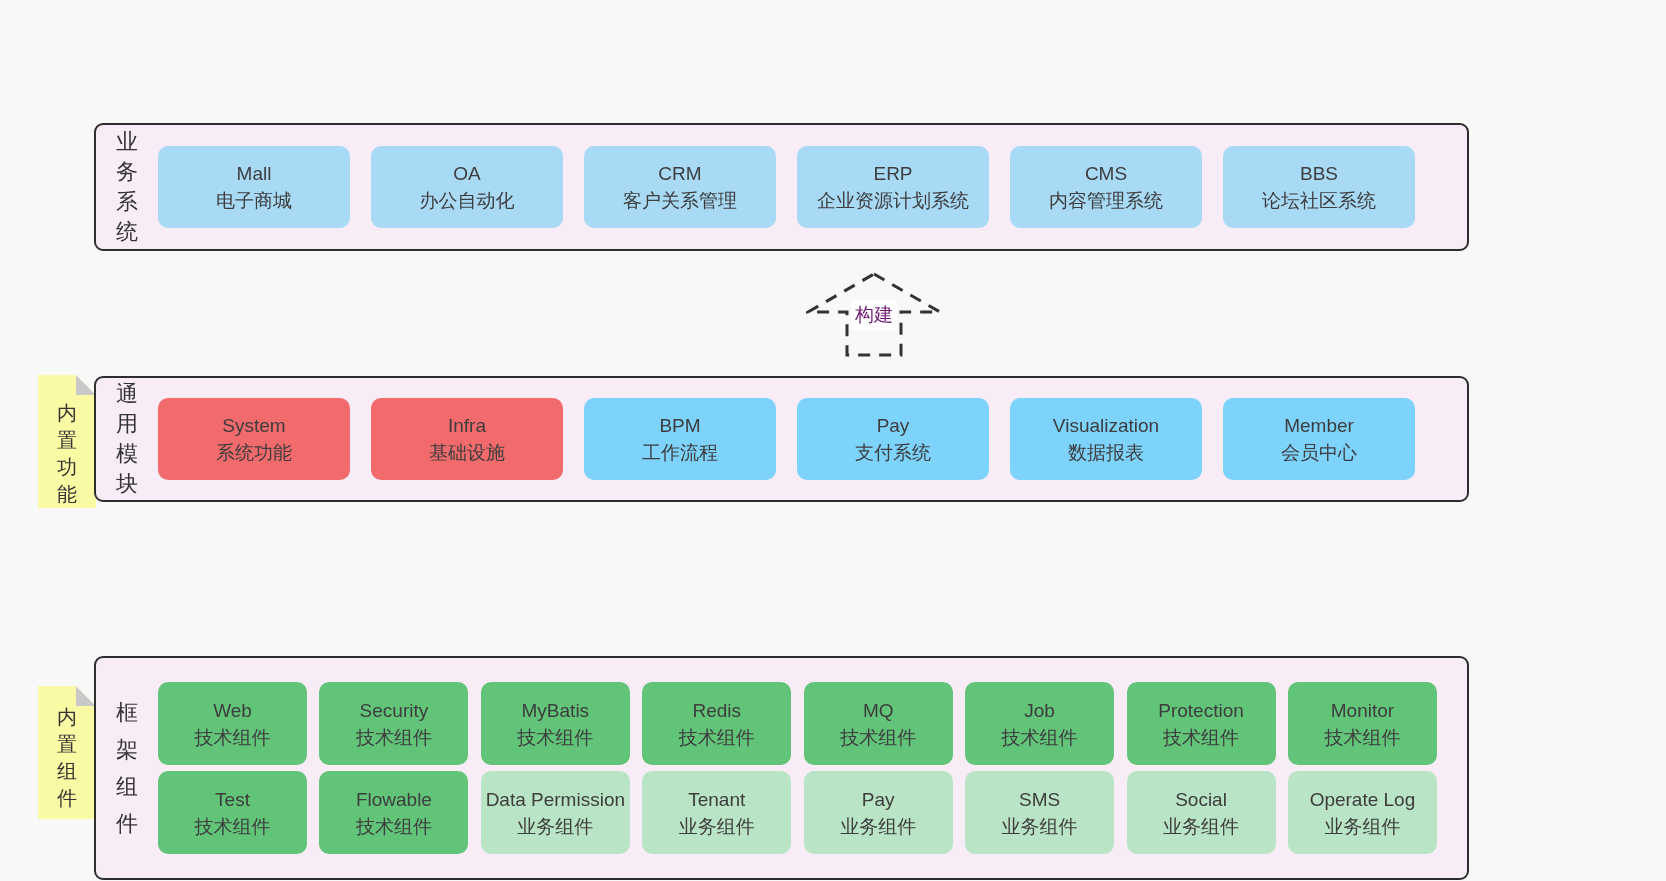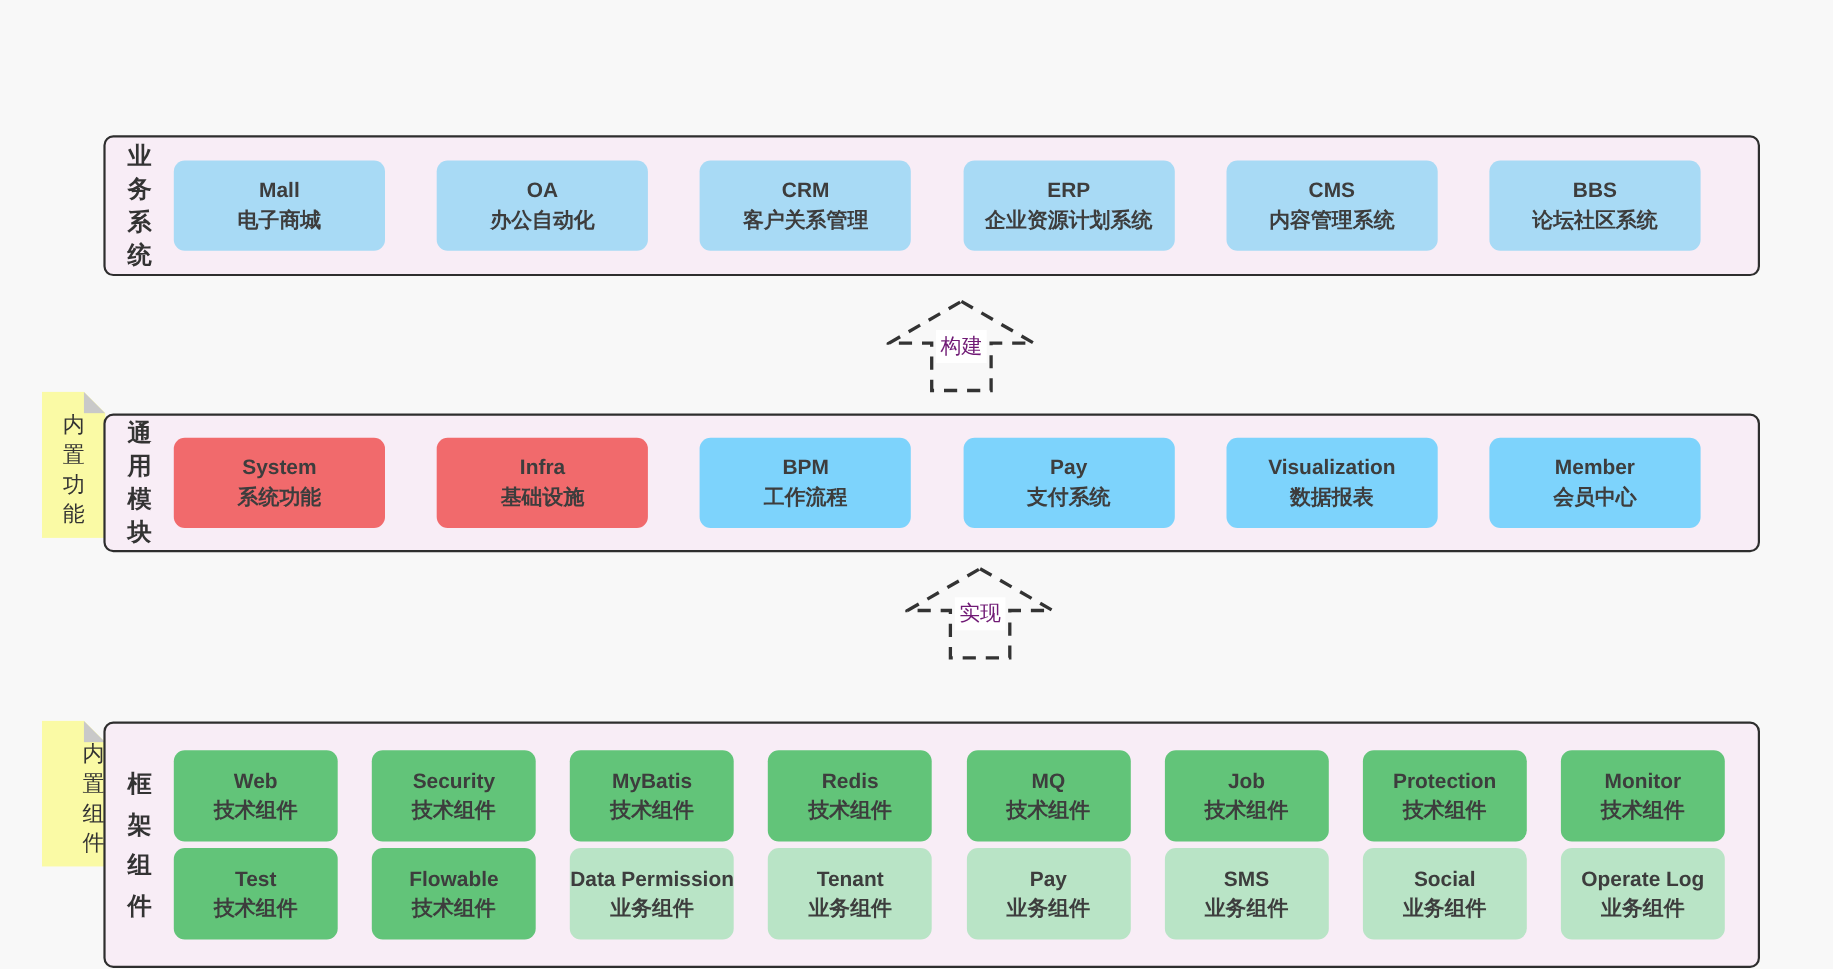--- a/index.html
+++ b/index.html
@@ -9,28 +9,27 @@
     position:relative;
     overflow:hidden;
     font-family:"Liberation Sans","DejaVu Sans",sans-serif;
     color:#3d3d3d;
   }
   .canvas{position:absolute;inset:0;}
 
   
   .layer{
     position:absolute;
-    left:94px;width:1506px;
+    left:94px;width:1375px;
     background:#f8edf6;
     border:2px solid #2e2e2e;
     border-radius:9px;
     box-sizing:border-box;
     display:flex;
     z-index:2;
-    font-weight:bold;
   }
   .layer1{top:123px;height:128px;}
   .layer2{top:376px;height:126px;}
   .layer3{top:621px;height:224px;margin-top:35px;}
 
   .gutter{
     width:62px;flex:0 0 62px;
     display:flex;align-items:center;justify-content:center;
   }
   .vlabel{
@@ -80,22 +79,22 @@
 
   
   .note{
     position:absolute;
     left:38px;width:58px;height:133px;
     background:#fafaa5;
     clip-path:polygon(0 0,calc(100% - 20px) 0,100% 20px,100% 100%,0 100%);
     z-index:1;
     display:flex;justify-content:center;
   }
-  .note1{top:356px;}
-  .note2{top:655px;justify-content:flex-end;}
+  .note1{top:375px;align-items:flex-end;}
+  .note2{top:686px;}
   .note-fold{
     position:absolute;top:0;right:0;
     width:20px;height:20px;
     background:#c9c9c9;
     clip-path:polygon(0 0,100% 100%,0 100%);
   }
   .note-text{
     width:22px;
     margin-top:18px;
     font-size:20px;
@@ -199,26 +198,20 @@
         <div class="t">Visualization</div>
         <div class="s">数据报表</div>
       </div>
       <div class="box c-pink">
         <div class="t">Member</div>
         <div class="s">会员中心</div>
       </div>
     </div>
   </section>
 
-  <div class="arrow-wrap arrow2">
-    <svg width="136" height="86" viewBox="0 0 136 86">
-      <polygon points="68,2 134,40 95,40 95,83 41,83 41,40 2,40" fill="#f8f8f8" stroke="#333333" stroke-width="3" stroke-dasharray="12 9" stroke-linejoin="miter"></polygon>
-    </svg>
-    <span class="arrow-label">实现</span>
-  </div>
 
   <section class="layer layer3">
     <div class="gutter">
       <div class="vlabel">框架组件</div>
     </div>
     <div class="rows">
       <div class="boxes">
         <div class="box c-green">
           <div class="t">Web</div>
           <div class="s">技术组件</div>

